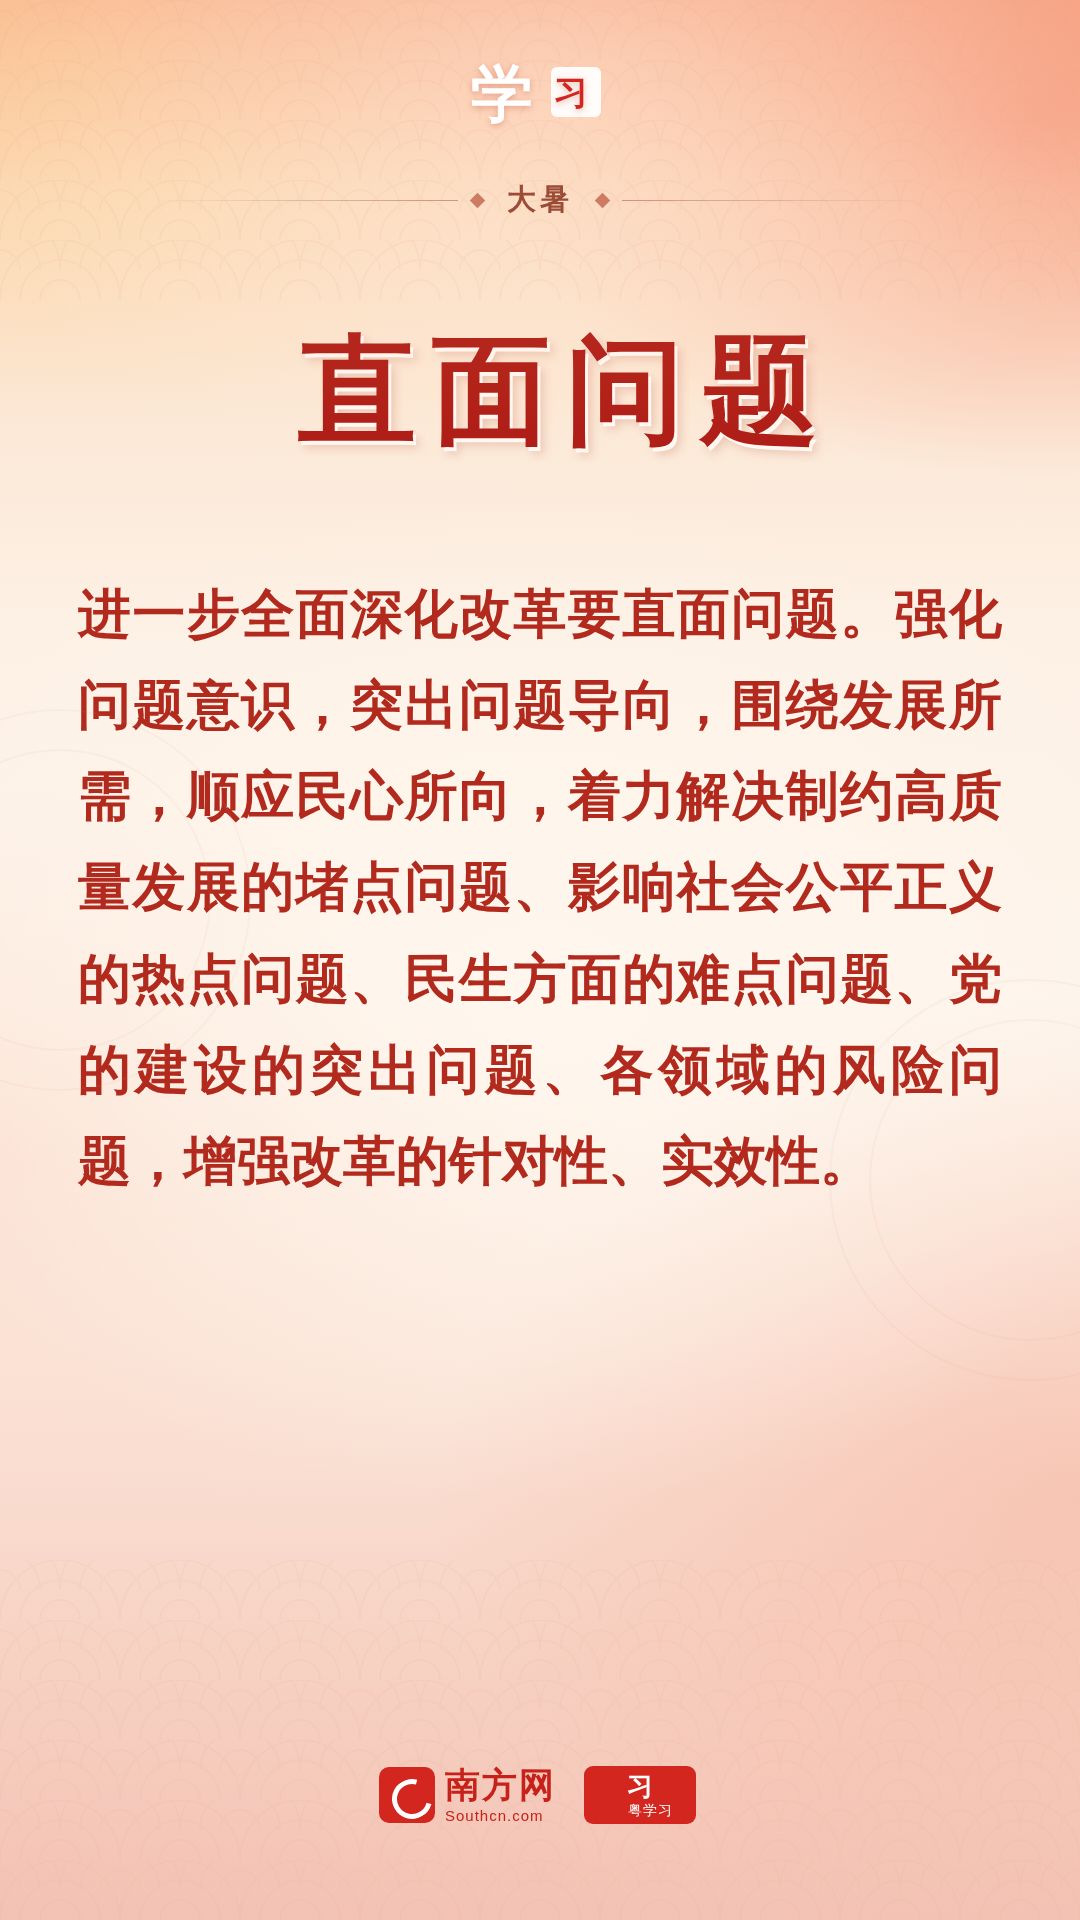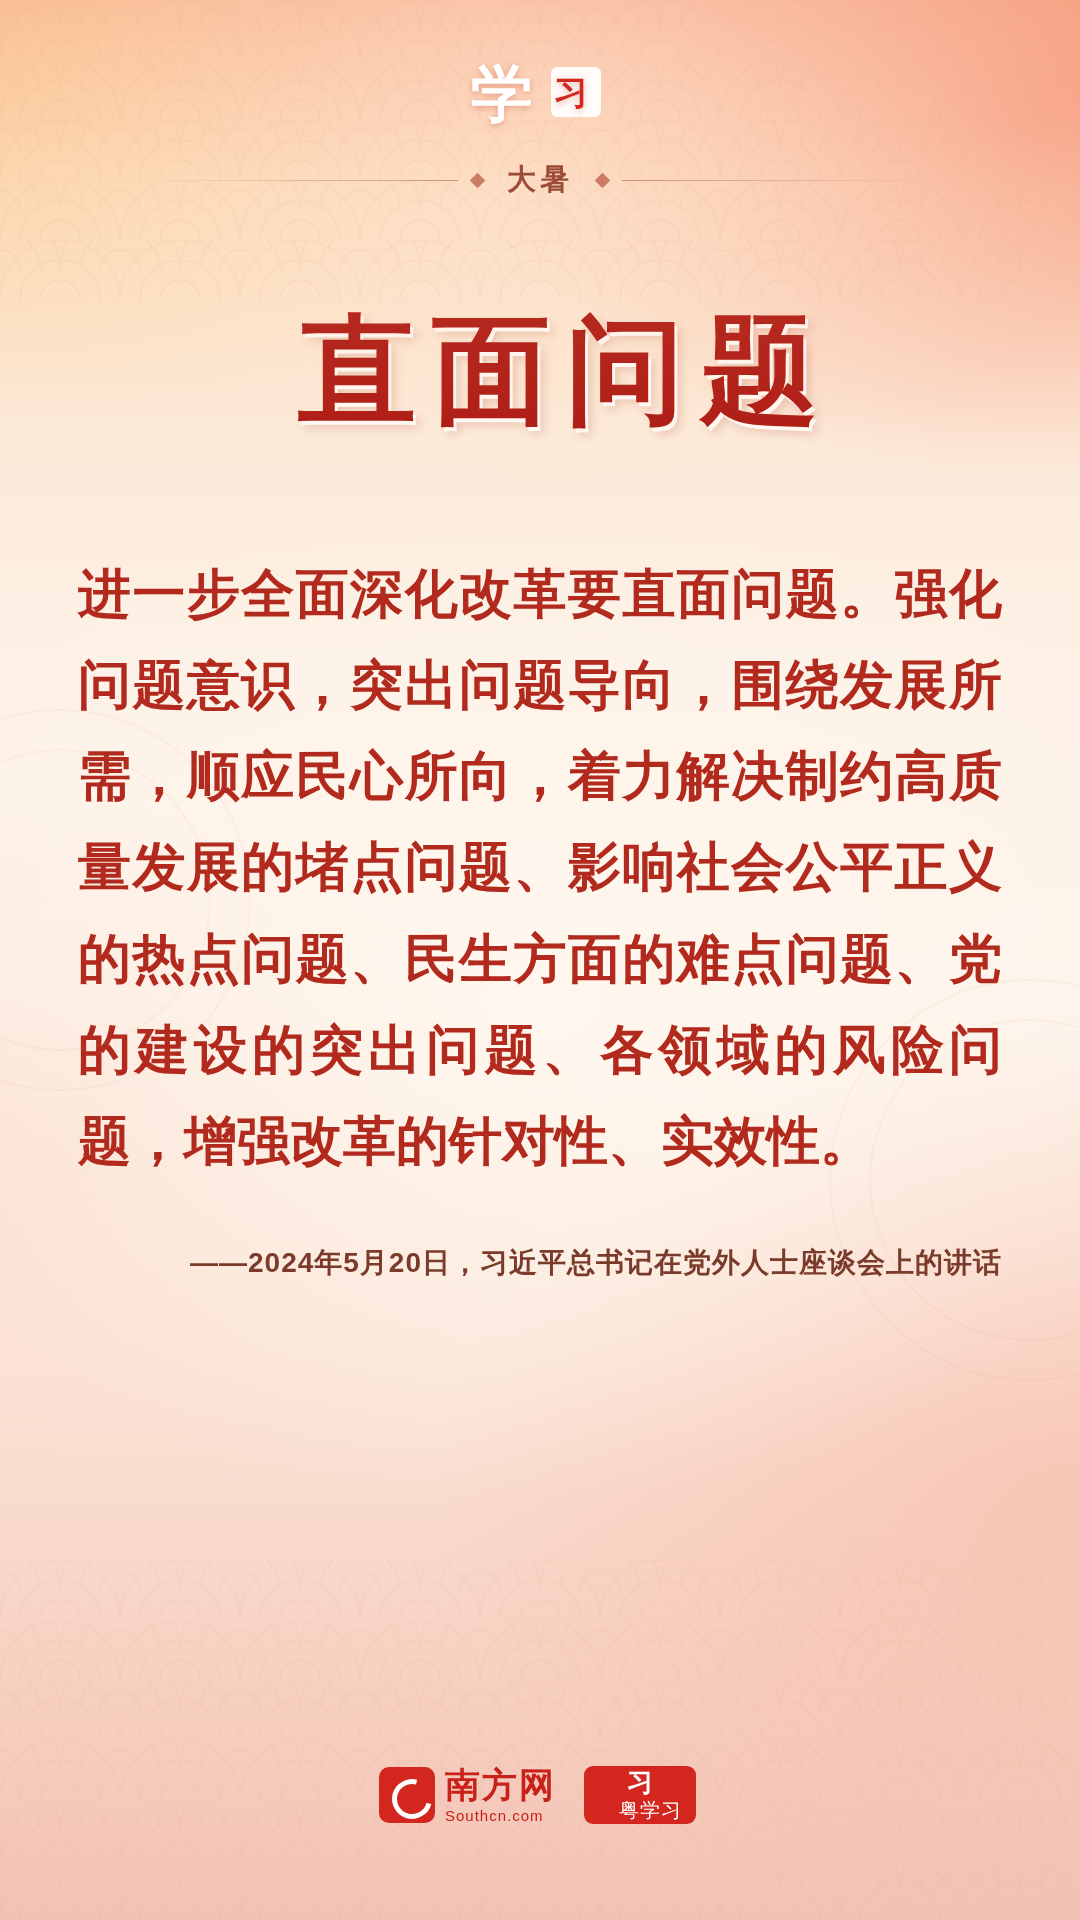--- a/index.html
+++ b/index.html
@@ -65,21 +65,21 @@
   .title {
     margin-top: 58px;
     font-size: 66px;
     font-weight: 700;
     letter-spacing: 2px;
     color: #c0201c;
     font-family: "DejaVu Sans", "Liberation Sans", sans-serif;
     text-shadow: 1px 2px 0 rgba(255,255,255,0.55);
   }
   .divider-row {
-    margin-top: 24px;
+    margin-top: 44px;
     display: flex;
     align-items: center;
     justify-content: center;
     gap: 14px;
   }
   .divider-row .line {
     height: 1px;
     width: 300px;
     background: linear-gradient(90deg, rgba(197,141,120,0) 0%, rgba(186,124,102,0.75) 100%);
   }
@@ -191,21 +191,21 @@
     align-items: center;
     justify-content: center;
     line-height: 1.05;
   }
   .logo-yuexuexi .glyph {
     font-size: 26px;
     font-weight: 700;
     font-family: "DejaVu Serif", "Liberation Serif", serif;
   }
   .logo-yuexuexi .sub {
-    font-size: 20px;
+    font-size: 14px;
     margin-top: 3px;
     letter-spacing: 1px;
     margin-left: 21px;
   }
 </style>
 </head>
 <body>
 
 <div class="poster">
 
@@ -249,21 +249,20 @@
       <div class="solar-term">大暑</div>
       <div class="dia"></div>
       <div class="line right"></div>
     </div>
   </div>
 
   <div class="bigword">直面问题</div>
 
   <div class="quote">进一步全面深化改革要直面问题。强化问题意识，突出问题导向，围绕发展所需，顺应民心所向，着力解决制约高质量发展的堵点问题、影响社会公平正义的热点问题、民生方面的难点问题、党的建设的突出问题、各领域的风险问题，增强改革的针对性、实效性。</div>
 
-  <div class="source">——2024年5月20日，习近平总书记在党外人士座谈会上的讲话</div>
 
   <div class="footer">
     <div class="logo-southcn">
       <div class="mark"></div>
       <div class="words">
         <div class="cn">南方网</div>
         <div class="en">Southcn.com</div>
       </div>
     </div>
     <div class="logo-yuexuexi">

